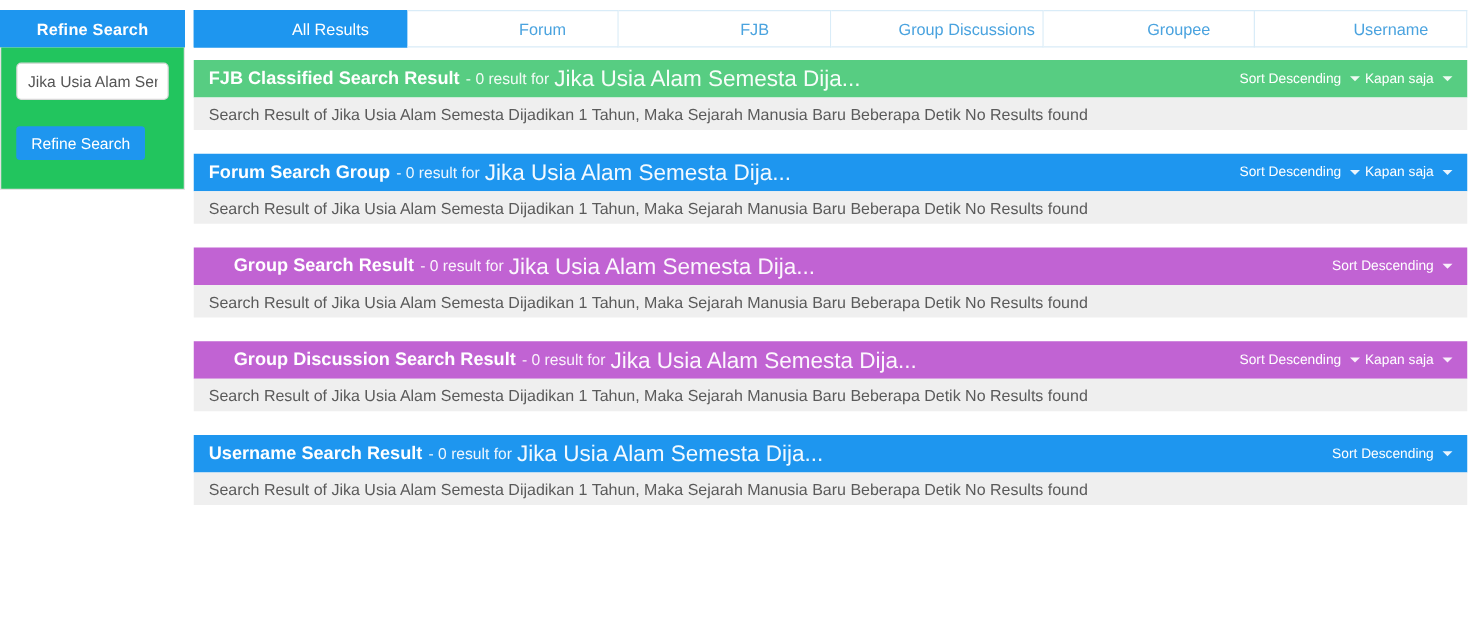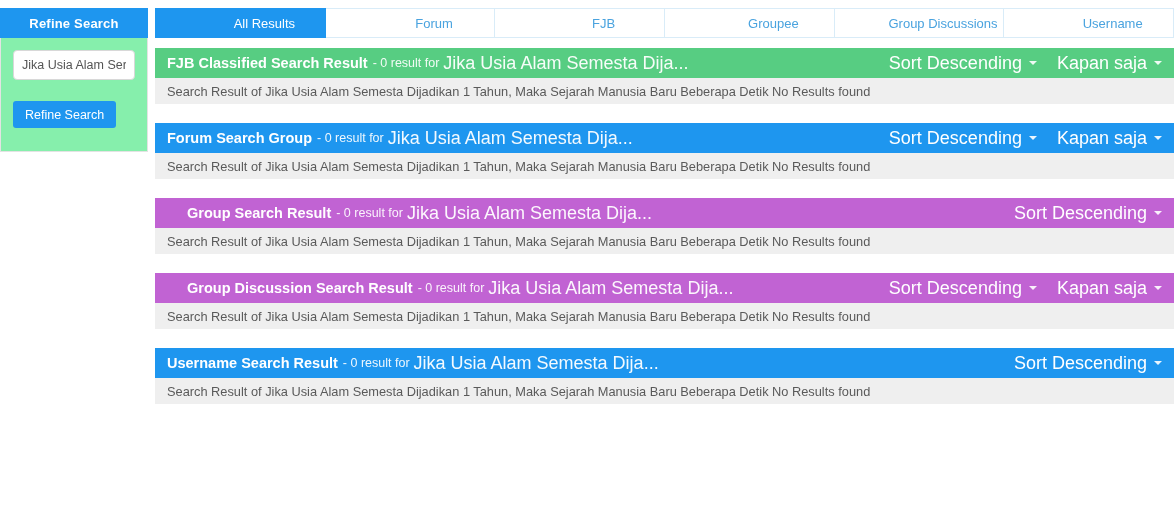--- a/index.html
+++ b/index.html
@@ -15,21 +15,21 @@
   
   .sidebar {
     position: absolute; left: 0; top: 8px; width: 148px;
   }
   .sidebar-header {
     height: 30px; background: #1e96ef; color: #ffffff;
     display: flex; align-items: center; justify-content: center;
     font-size: 13px; font-weight: bold; letter-spacing: .2px;
   }
   .sidebar-body {
-    border: 1px solid #e3e3e3; border-top: none; background: #86efac;
+    border: 1px solid #e3e3e3; border-top: none; background: #22c55e;
     height: 114px; padding: 12px 12px 0 12px;
   }
   .refine-input {
     width: 100%; height: 30px;
     border: 1px solid #d8d8d8; border-radius: 4px;
     padding: 0 8px; font-size: 12.5px; color: #555;
     font-family: "Liberation Sans", sans-serif;
     background: #fff; outline: none;
   }
   .refine-btn {
@@ -74,21 +74,21 @@
     color: rgba(255,255,255,.92);
   }
   .sec-query {
     font-size: 18px; margin-left: 4px;
     white-space: nowrap; color: rgba(255,255,255,.95);
   }
   .sec-spacer { flex: 1 1 auto; }
   .sort-group { display: flex; align-items: center; }
   .sort-ctl {
     display: flex; align-items: center; cursor: pointer;
-    font-size: 18px; color: #ffffff; margin-left: 20px;
+    font-size: 11px; color: #ffffff; margin-left: 4px;
     white-space: nowrap;
   }
   .caret {
     display: inline-block; margin-left: 7px;
     width: 0; height: 0;
     border-left: 4px solid transparent;
     border-right: 4px solid transparent;
     border-top: 4px solid rgba(255,255,255,.9);
   }
   .sec-body {
@@ -116,24 +116,24 @@
       <div class="tab active">
         <span>All Results</span>
       </div>
       <div class="tab">
         <span>Forum</span>
       </div>
       <div class="tab">
         <span>FJB</span>
       </div>
       <div class="tab">
+        <span>Group Discussions</span>
+      </div>
+      <div class="tab">
         <span>Groupee</span>
-      </div>
-      <div class="tab">
-        <span>Group Discussions</span>
       </div>
       <div class="tab">
         <span>Username</span>
       </div>
     </div>
 
   <div class="results">
       <div class="section">
         <div class="sec-header green">
           <span class="sec-title">FJB Classified Search Result</span>

